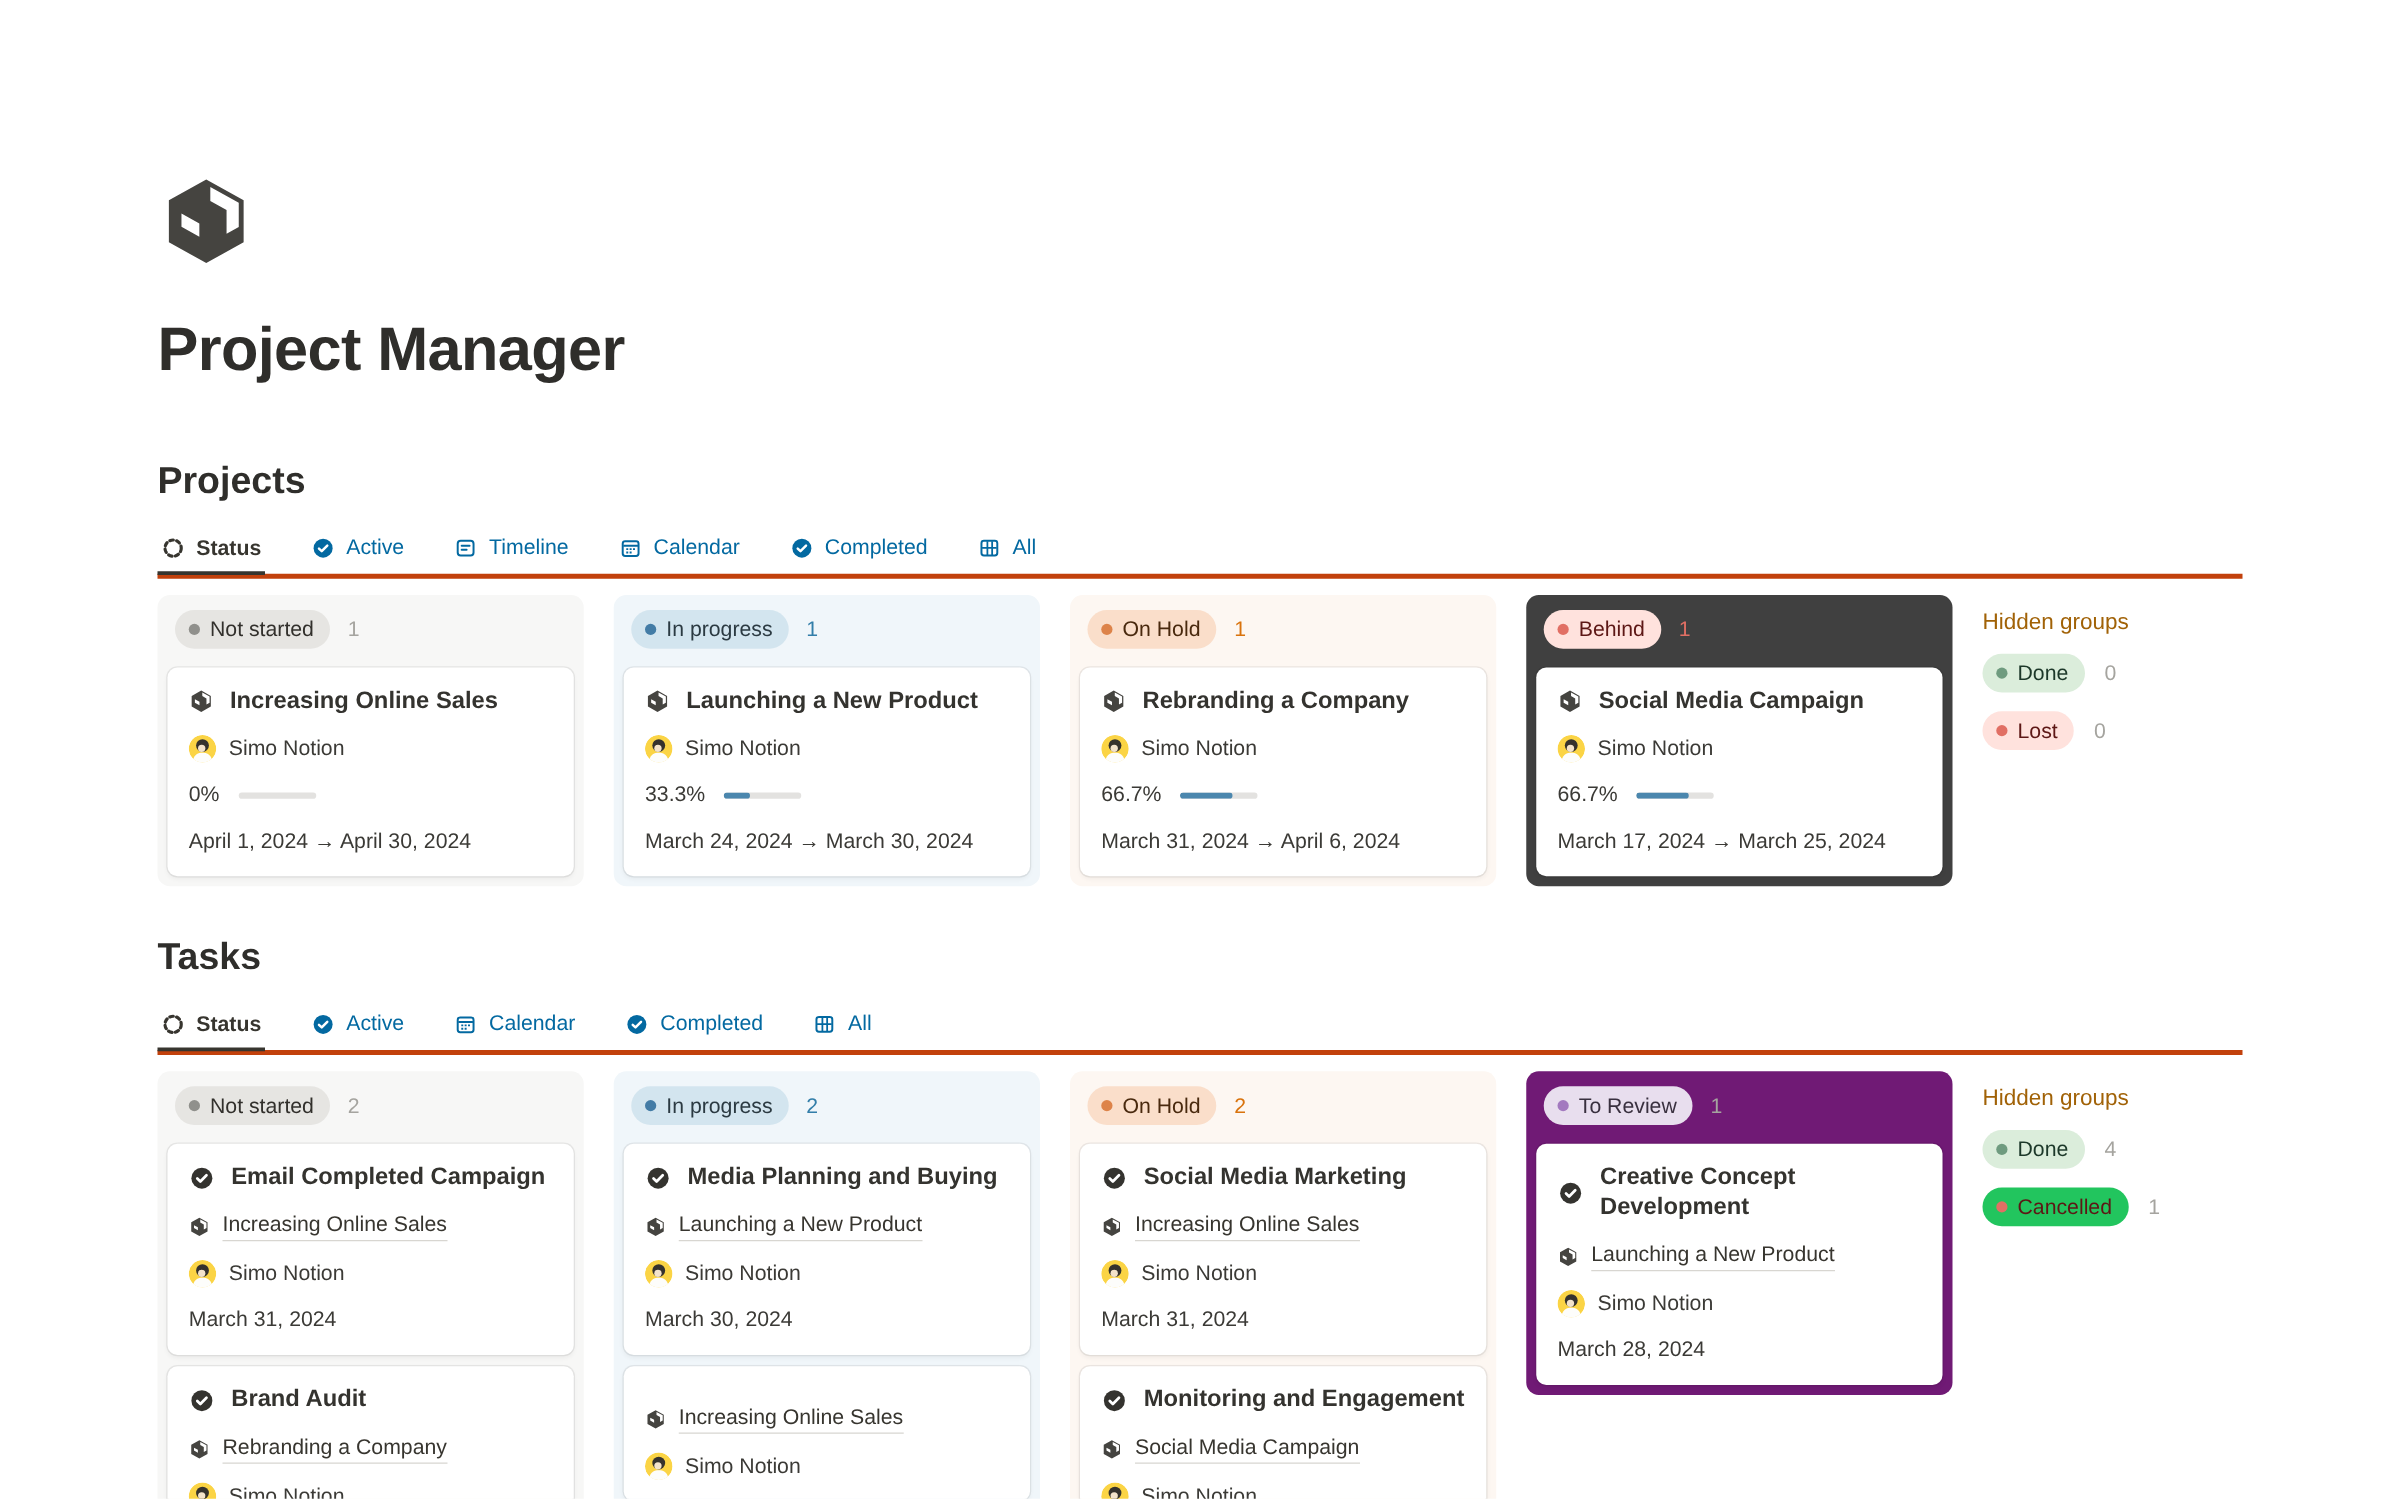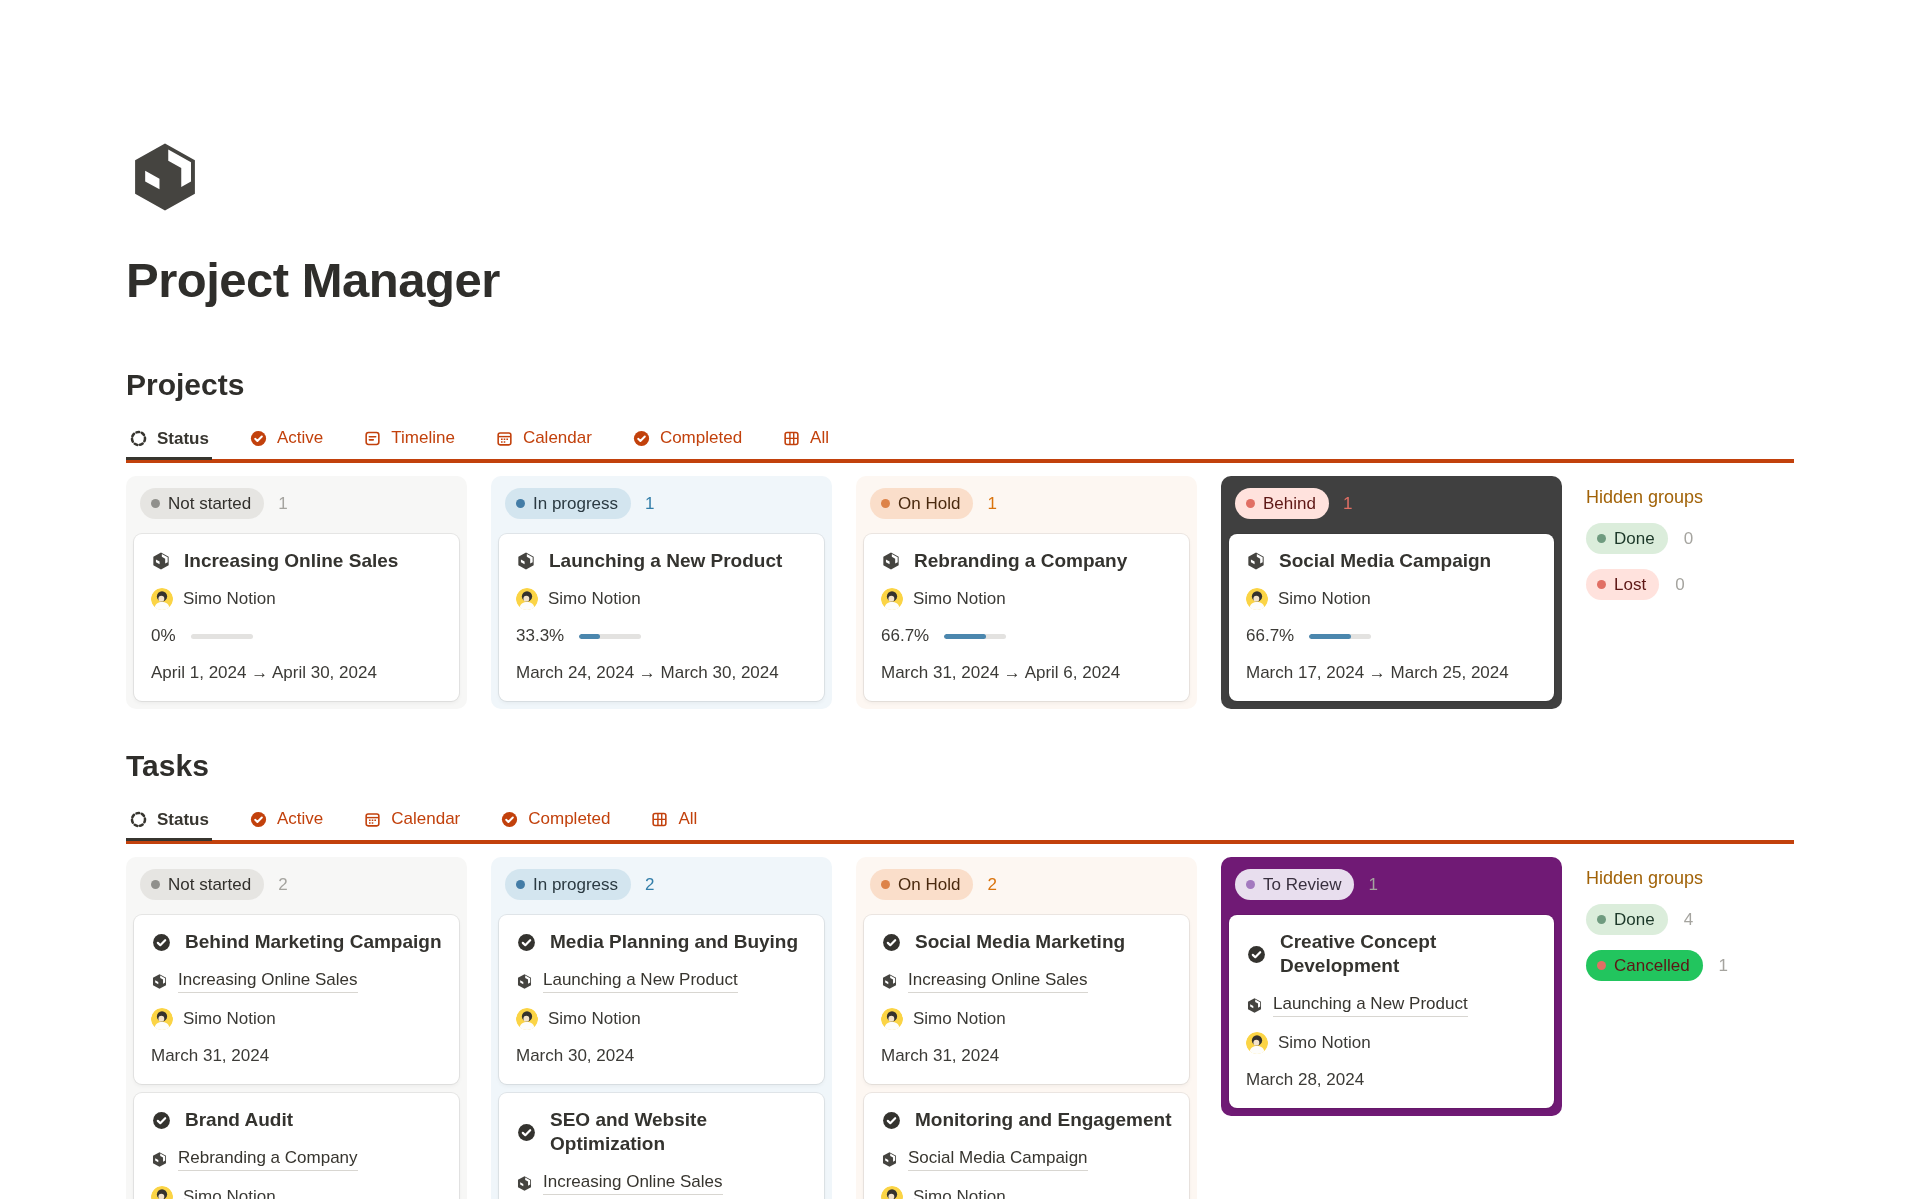--- a/index.html
+++ b/index.html
@@ -7,21 +7,21 @@
     width:1920px;height:1199px;overflow:hidden;background:#ffffff;
     font-family:"Liberation Sans",sans-serif;color:#37352f;
   }
   .content{margin-left:126px;width:1668px;padding-top:138px;}
   .logo svg{display:block;}
   .page-title{margin:36px 0 0;font-size:49px;line-height:56px;font-weight:700;letter-spacing:-0.5px;color:#2f2e2b;}
   .section-heading{margin:0;font-size:30px;line-height:34px;font-weight:700;color:#2f2e2b;}
   .heading-projects{margin-top:60px;}
   .heading-tasks{margin-top:40px;}
   .tabs{display:flex;gap:34px;margin-top:16px;border-bottom:4px solid #c2410c;}
-  .tab{display:flex;align-items:center;gap:9px;padding:10px 3px 11px;font-size:17px;color:#c2410c;cursor:pointer;white-space:nowrap;}
+  .tab{display:flex;align-items:center;gap:9px;padding:10px 3px 11px;font-size:17px;color:#0369a1;cursor:pointer;white-space:nowrap;}
   .tab.active{color:#37352f;font-weight:700;border-bottom:3px solid #37352f;margin-bottom:-1px;padding-bottom:8px;}
   .tab svg{flex:none;}
   .board{display:flex;gap:24px;margin-top:13px;align-items:flex-start;}
   .column{width:341px;flex:none;border-radius:10px;padding:6px;box-sizing:border-box;}
   .column-header{display:flex;align-items:center;gap:14px;padding:6px 8px;}
   .chip{display:inline-flex;align-items:center;gap:8px;border-radius:16px;padding:5px 13px 5px 11px;font-size:17px;font-weight:500;line-height:21px;white-space:nowrap;}
   .dot{width:9px;height:9px;border-radius:50%;flex:none;}
   .count{font-size:17px;font-weight:400;}
   .card{background:#fff;border-radius:8px;box-shadow:0 0 0 1px rgba(15,15,15,0.07),0 2px 4px rgba(15,15,15,0.05);padding:15px 17px 17px;margin:9px 2px 2px;cursor:pointer;}
   .card-title{display:flex;align-items:center;gap:13px;font-size:19px;font-weight:700;color:#34332f;line-height:24px;}
@@ -283,21 +283,21 @@
           <div class="column-header">
             <span class="chip" style="background:#e6e5e2;color:#32302c"><span class="dot" style="background:#90908c"></span>Not started</span>
             <span class="count" style="color:#a5a49f">2</span>
           </div>
           <div class="card">
             <div class="card-title">
               <svg width="21" height="21" viewBox="0 0 24 24">
                 <circle cx="12" cy="12" r="9.6" fill="currentColor"></circle>
                 <path d="M7.8 12.4 L10.6 15.1 L16.2 9.4" fill="none" stroke="#fff" stroke-width="2.5" stroke-linecap="round" stroke-linejoin="round"></path>
               </svg>
-              <span>Behind Marketing Campaign</span>
+              <span>Email Completed Campaign</span>
             </div>
             <div class="card-row">
               <svg width="17" height="17" viewBox="0 0 24 24">
                 <path fill="#454440" fill-rule="evenodd" d="M12 1.7 L21.2 6.85 L21.2 17.15 L12 22.3 L2.8 17.15 L2.8 6.85 Z M13 3.55 L20 7.45 L20 13.4 L17 15.1 L17 9.25 L13 7 Z M5.9 10.1 L10.3 12.55 L10.3 15.8 L5.9 13.35 Z"></path>
               </svg>
               <span class="project-link">Increasing Online Sales</span>
             </div>
             <div class="card-row">
               <svg class="avatar" width="22" height="22" viewBox="0 0 24 24">
                 <circle cx="12" cy="12" r="12" fill="#fbd445"></circle>
@@ -362,27 +362,20 @@
                 <circle cx="11.3" cy="11.6" r="3.2" fill="#f3e3cb"></circle>
                 <path d="M3.6 22 C5 16.8 8.2 15.4 12 15.4 C15.8 15.4 19 16.8 20.4 22 L17 24 L7 24 Z" fill="#fdfdfb"></path>
               </svg>
               <span>Simo Notion</span>
             </div>
             <div class="card-row">
               <span>March 30, 2024</span>
             </div>
           </div>
           <div class="card">
-            <div class="card-title">
-              <svg width="21" height="21" viewBox="0 0 24 24">
-                <circle cx="12" cy="12" r="9.6" fill="currentColor"></circle>
-                <path d="M7.8 12.4 L10.6 15.1 L16.2 9.4" fill="none" stroke="#fff" stroke-width="2.5" stroke-linecap="round" stroke-linejoin="round"></path>
-              </svg>
-              <span>SEO and Website Optimization</span>
-            </div>
             <div class="card-row">
               <svg width="17" height="17" viewBox="0 0 24 24">
                 <path fill="#454440" fill-rule="evenodd" d="M12 1.7 L21.2 6.85 L21.2 17.15 L12 22.3 L2.8 17.15 L2.8 6.85 Z M13 3.55 L20 7.45 L20 13.4 L17 15.1 L17 9.25 L13 7 Z M5.9 10.1 L10.3 12.55 L10.3 15.8 L5.9 13.35 Z"></path>
               </svg>
               <span class="project-link">Increasing Online Sales</span>
             </div>
             <div class="card-row">
               <svg class="avatar" width="22" height="22" viewBox="0 0 24 24">
                 <circle cx="12" cy="12" r="12" fill="#fbd445"></circle>
                 <circle cx="12" cy="9.2" r="5.6" fill="#35322d"></circle>

